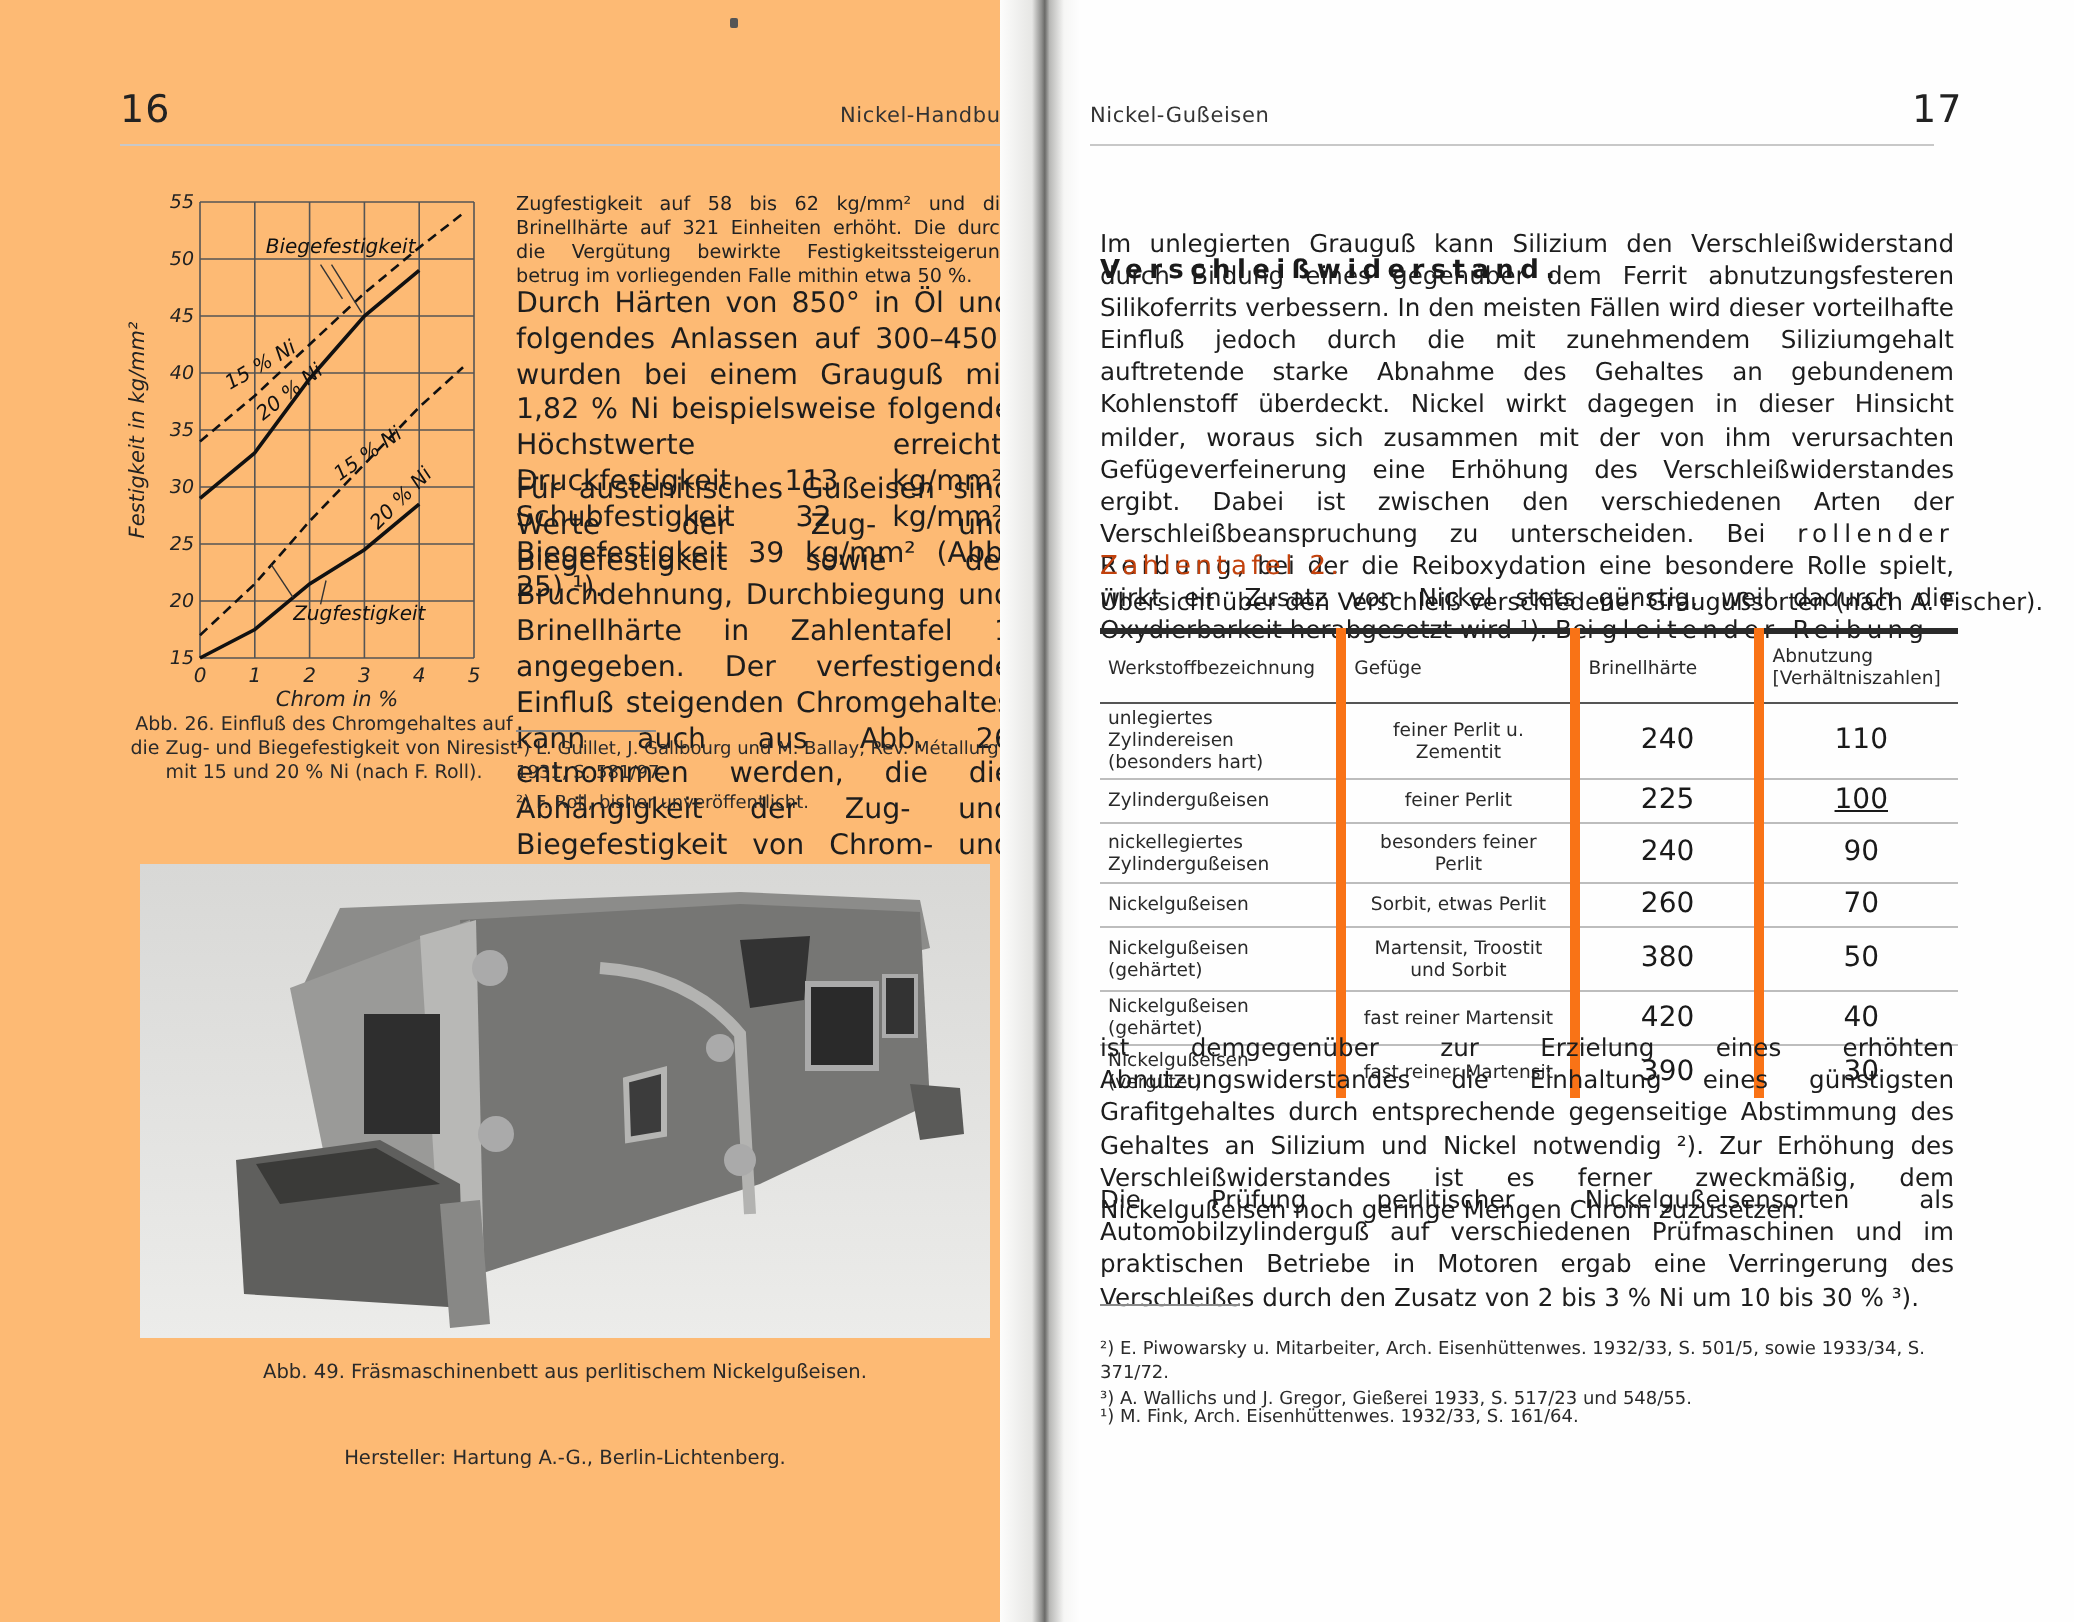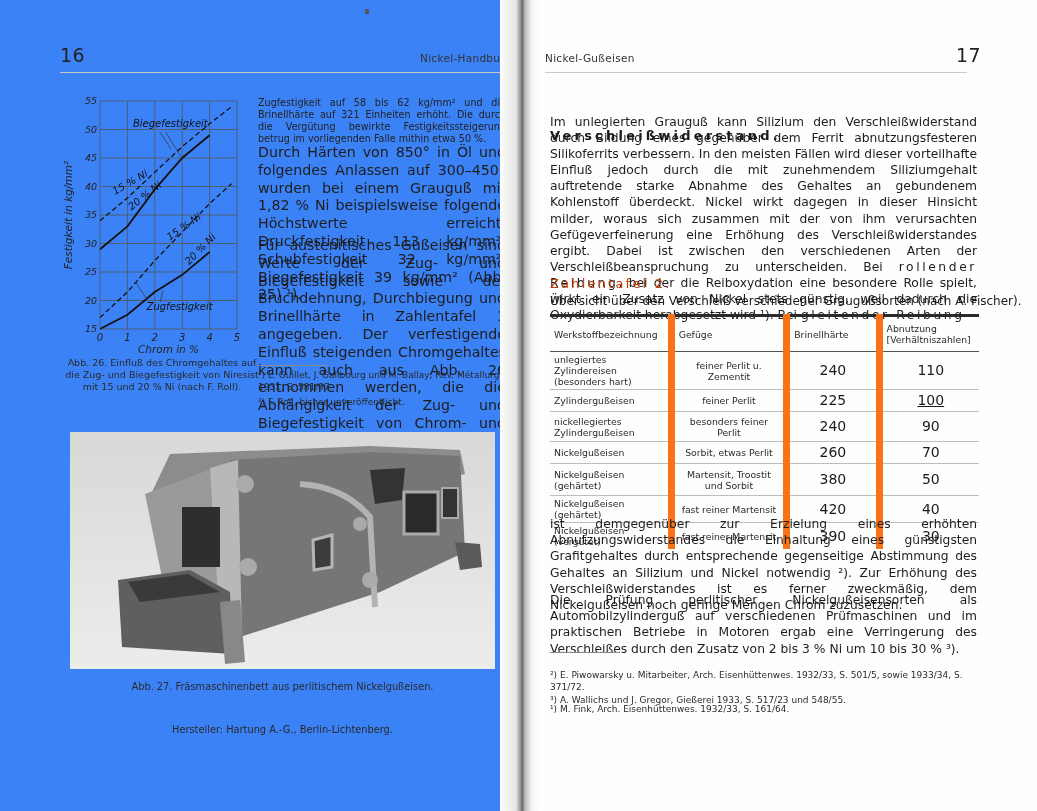--- a/index.html
+++ b/index.html
@@ -4,21 +4,21 @@
 <style>
   html, body { margin:0; padding:0; }
   body {
     width:1037px; height:811px; overflow:hidden;
     background:#ffffff;
     font-family:"DejaVu Sans", sans-serif;
     color:#1e1e1e;
     position:relative;
   }
   .spread { position:absolute; left:0; top:0; width:1037px; height:811px; }
-  .page { position:absolute; top:0; height:811px; background:#3b82f6; }
+  .page { position:absolute; top:0; height:811px; background:#fdba74; }
   .page-left { left:0; width:515px; }
   .page-right { left:522px; width:515px; background:#fefefe; }
   .gutter {
     position:absolute; left:500px; top:0; width:40px; height:811px;
     background:linear-gradient(to right, #fdfdfc 0%, #e6e6e4 40%, #8e8e8c 52%, #6a6a68 56%, #b8b8b6 62%, #f6f6f5 80%, #fefefe 100%);
   }
   .dust { position:absolute; left:365px; top:9px; width:4px; height:5px; background:#555; border-radius:1px; }
   .page-num { position:absolute; font-size:19px; color:#222; letter-spacing:0.5px; }
   .run-title { position:absolute; font-size:10.5px; color:#333; letter-spacing:0.3px; }
   .head-rule { position:absolute; top:72px; height:1px; background:#c8c8c8; }
@@ -38,21 +38,21 @@
 
   
   .section-heading { position:absolute; font-size:13px; font-weight:bold; letter-spacing:3.2px; color:#1a1a1a;margin-top:32px; }
   .table-title { position:absolute; font-size:13px; letter-spacing:2.2px; color:#c2410c; }
   .table-sub { position:absolute; font-size:12px; color:#1a1a1a; }
   .table-wrap { position:absolute; left:550px; top:314px; width:429px; }
   table.wear { border-collapse:collapse; width:429px; font-size:9.3px; color:#2a2a2a; }
   table.wear thead tr { border-top:3px solid #2a2a2a; border-bottom:1px solid #555; }
   table.wear th { font-weight:normal; padding:3px 4px; height:28px; line-height:11px; text-align:left; }
   table.wear td { padding:2px 4px; line-height:11px; border-bottom:1px solid #bdbdbd; }
-  table.wear th + th, table.wear td + td { border-left:7px solid #f97316; }
+  table.wear th + th, table.wear td + td { border-left:5px solid #f97316; }
   table.wear td.num { text-align:center; font-size:14px; color:#1a1a1a; }
   table.wear td.mid { text-align:center; }
   table.wear tr:last-child td { border-bottom:none; }
   .underline { text-decoration:underline; }
 </style>
 </head>
 <body>
 
 <div class="spread">
 
@@ -153,21 +153,21 @@
 
         <polygon points="385,110 410,112 412,135 390,138" fill="#5a5a58"></polygon>
 
         <circle cx="175" cy="52" r="9" fill="#aaa"></circle>
         <circle cx="178" cy="135" r="9" fill="#aaa"></circle>
         <circle cx="300" cy="148" r="8" fill="#aaa"></circle>
         <circle cx="290" cy="92" r="7" fill="#aaa"></circle>
       </svg>
     </div>
 
-    <div class="fig-caption" style="left:70px;top:681px;width:425px;font-size:9.8px;">Abb. 27.  Fräsmaschinenbett aus perlitischem Nickelgußeisen.</div>
+    <div class="fig-caption" style="left:70px;top:681px;width:425px;font-size:9.8px;">Abb. 49.  Fräsmaschinenbett aus perlitischem Nickelgußeisen.</div>
     <div class="fig-caption" style="left:70px;top:724px;width:425px;font-size:9.8px;">Hersteller: Hartung A.-G., Berlin-Lichtenberg.</div>
   </div>
 
   <div class="page page-right">
     <div class="run-title" style="left:23px;top:52px;">Nickel-Gußeisen</div>
     <div class="page-num" style="left:434px;top:44px;">17</div>
     <div class="head-rule" style="left:23px;width:422px;"></div>
 
     <div class="section-heading" style="left:28px;top:96px;">Verschleißwiderstand.</div>
 

